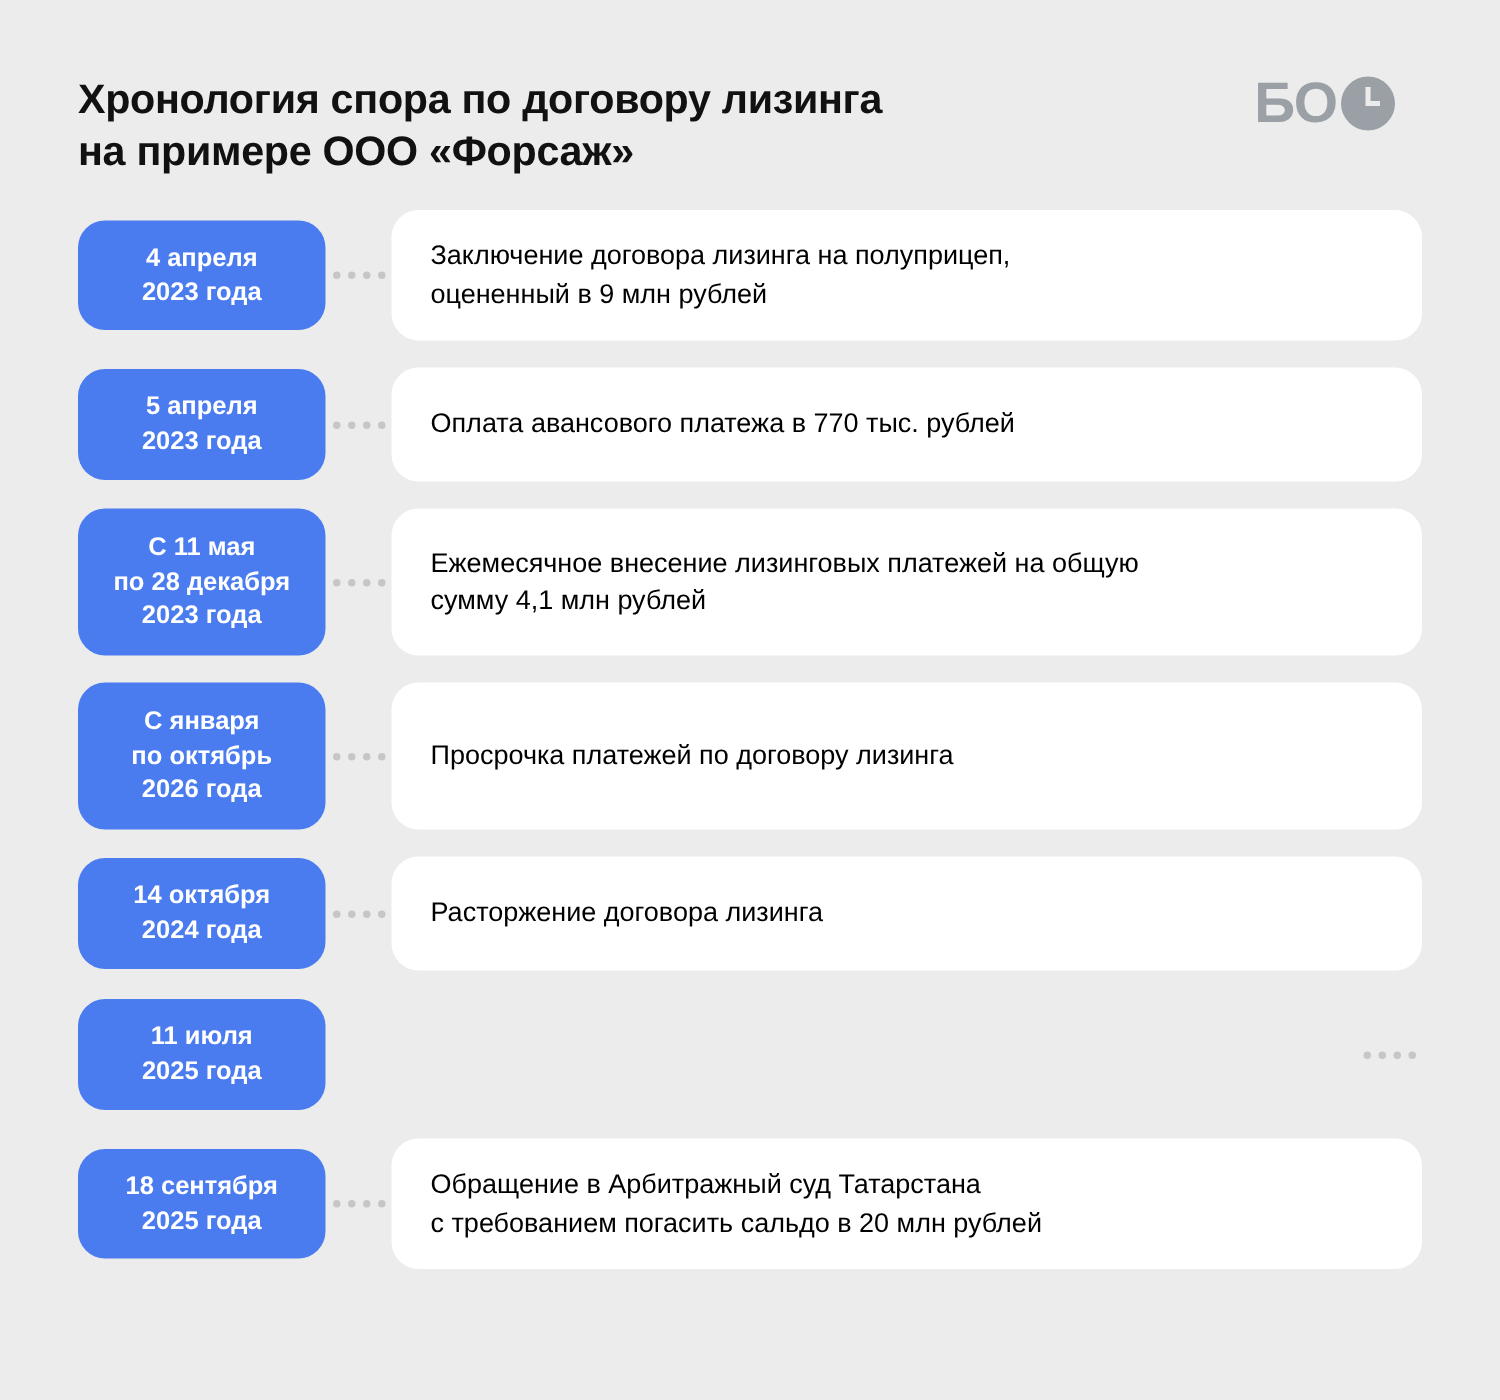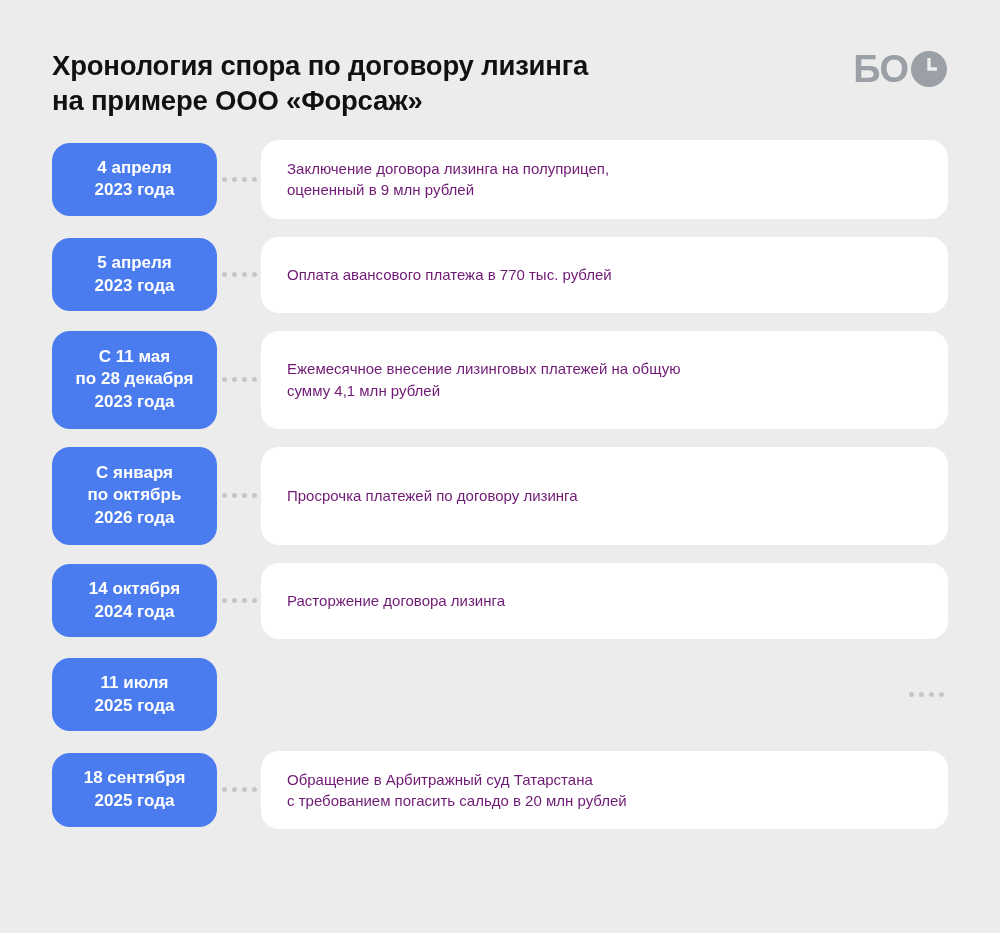--- a/index.html
+++ b/index.html
@@ -29,21 +29,21 @@
     font-weight: bold;
     line-height: 1.28;
     color: #111111;
     letter-spacing: -0.2px;
     white-space: pre-line;
     margin: 0;
     padding-top: 4px;
   }
   .logo {
     position: absolute;
-    right: 0;
+    right: 17px;
     top: 6px;
     display: flex;
     align-items: center;
     gap: 2px;
   }
   .logo-text {
     font-size: 38px;
     font-weight: bold;
     color: #9aa0a6;
     letter-spacing: -1px;
@@ -93,23 +93,23 @@
     display: block;
     width: 5px;
     height: 5px;
     border-radius: 50%;
     background: #c6c6c6;
   }
   .card {
     flex: 1 1 auto;
     background: #ffffff;
     border-radius: 18px;
-    font-size: 15px;
+    font-size: 18px;
     line-height: 1.42;
-    color: #701a75;
+    color: #000000;
     padding: 18px 26px;
     box-sizing: border-box;
     white-space: pre-line;
     display: flex;
     align-items: center;
     min-height: 76px;
   }
   .row.tall .date-chip,
   .row.tall .card {
     min-height: 98px;

